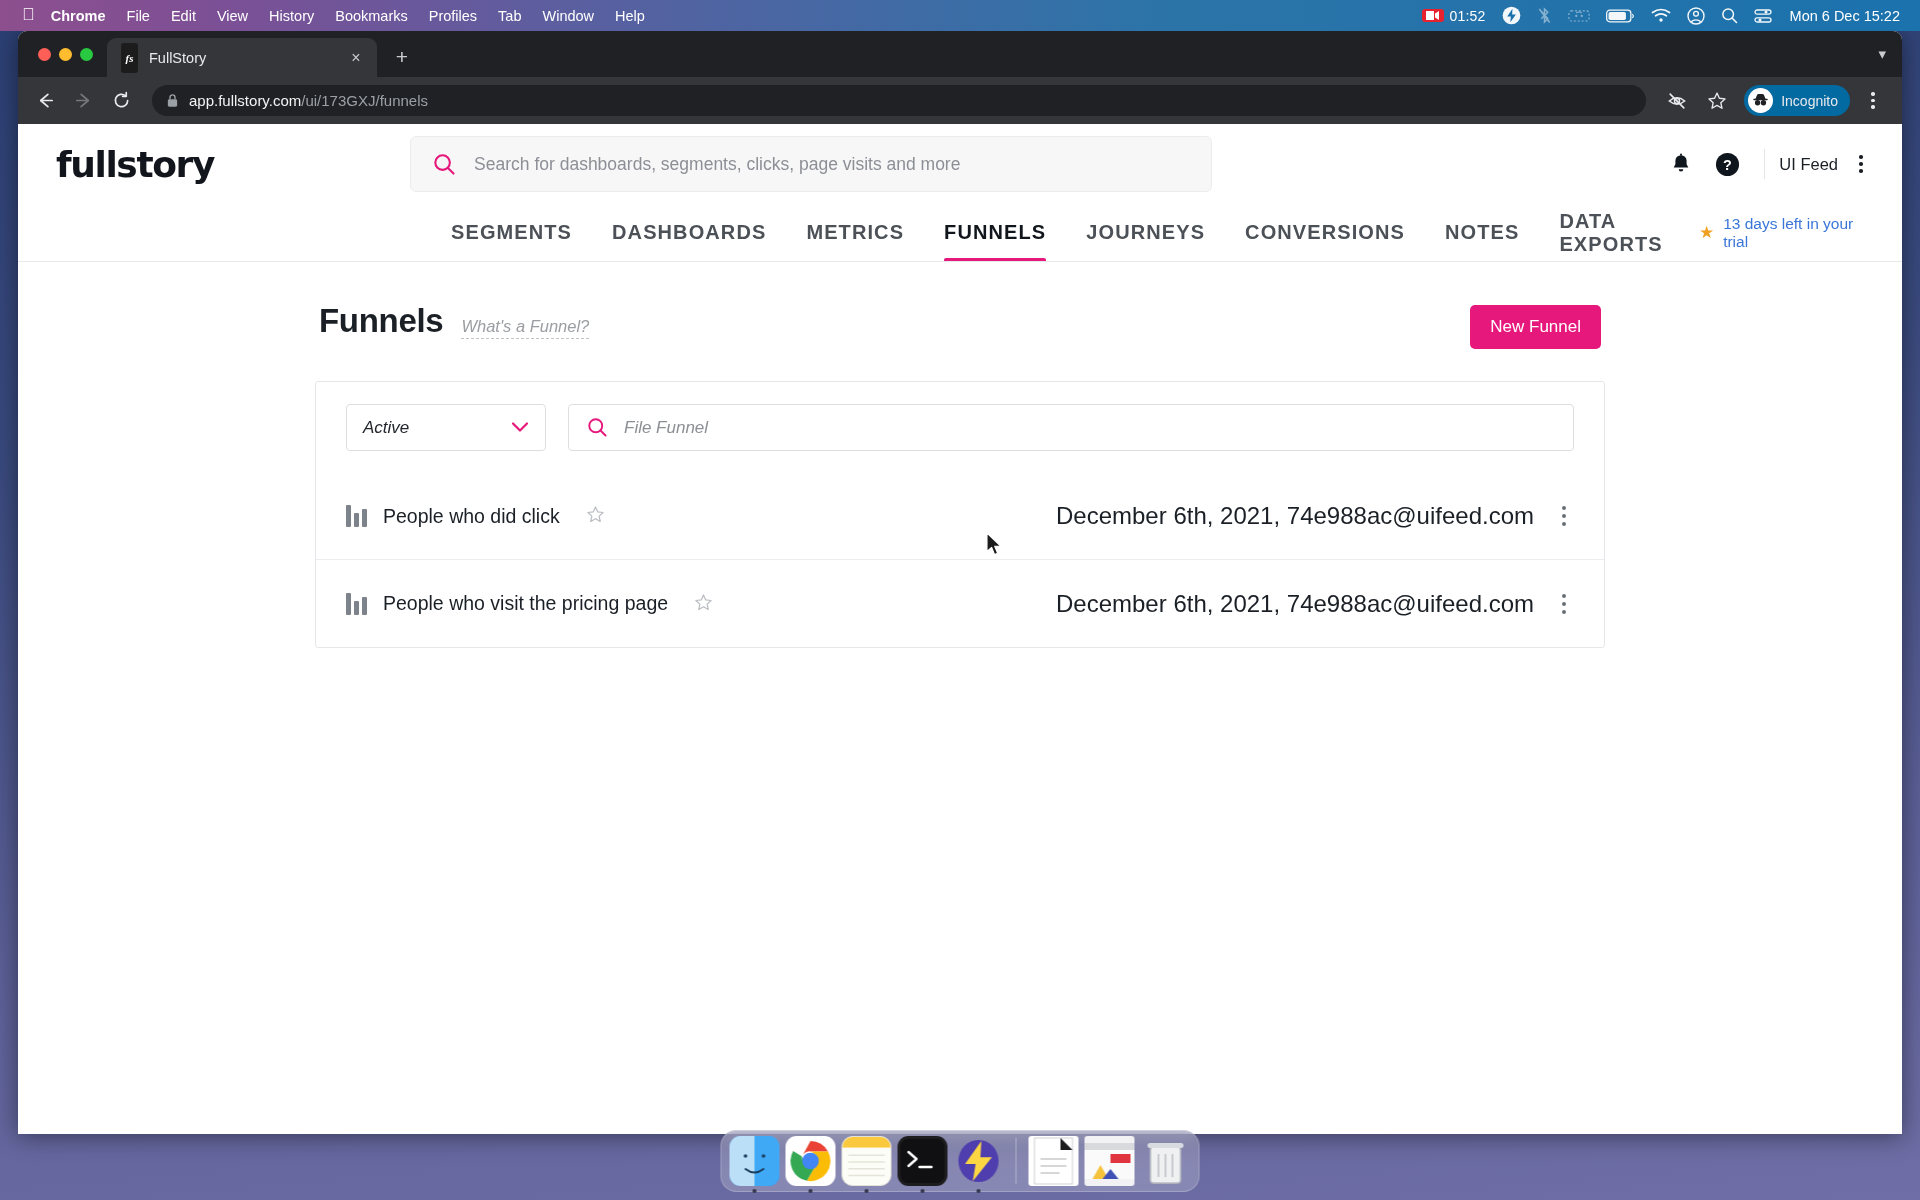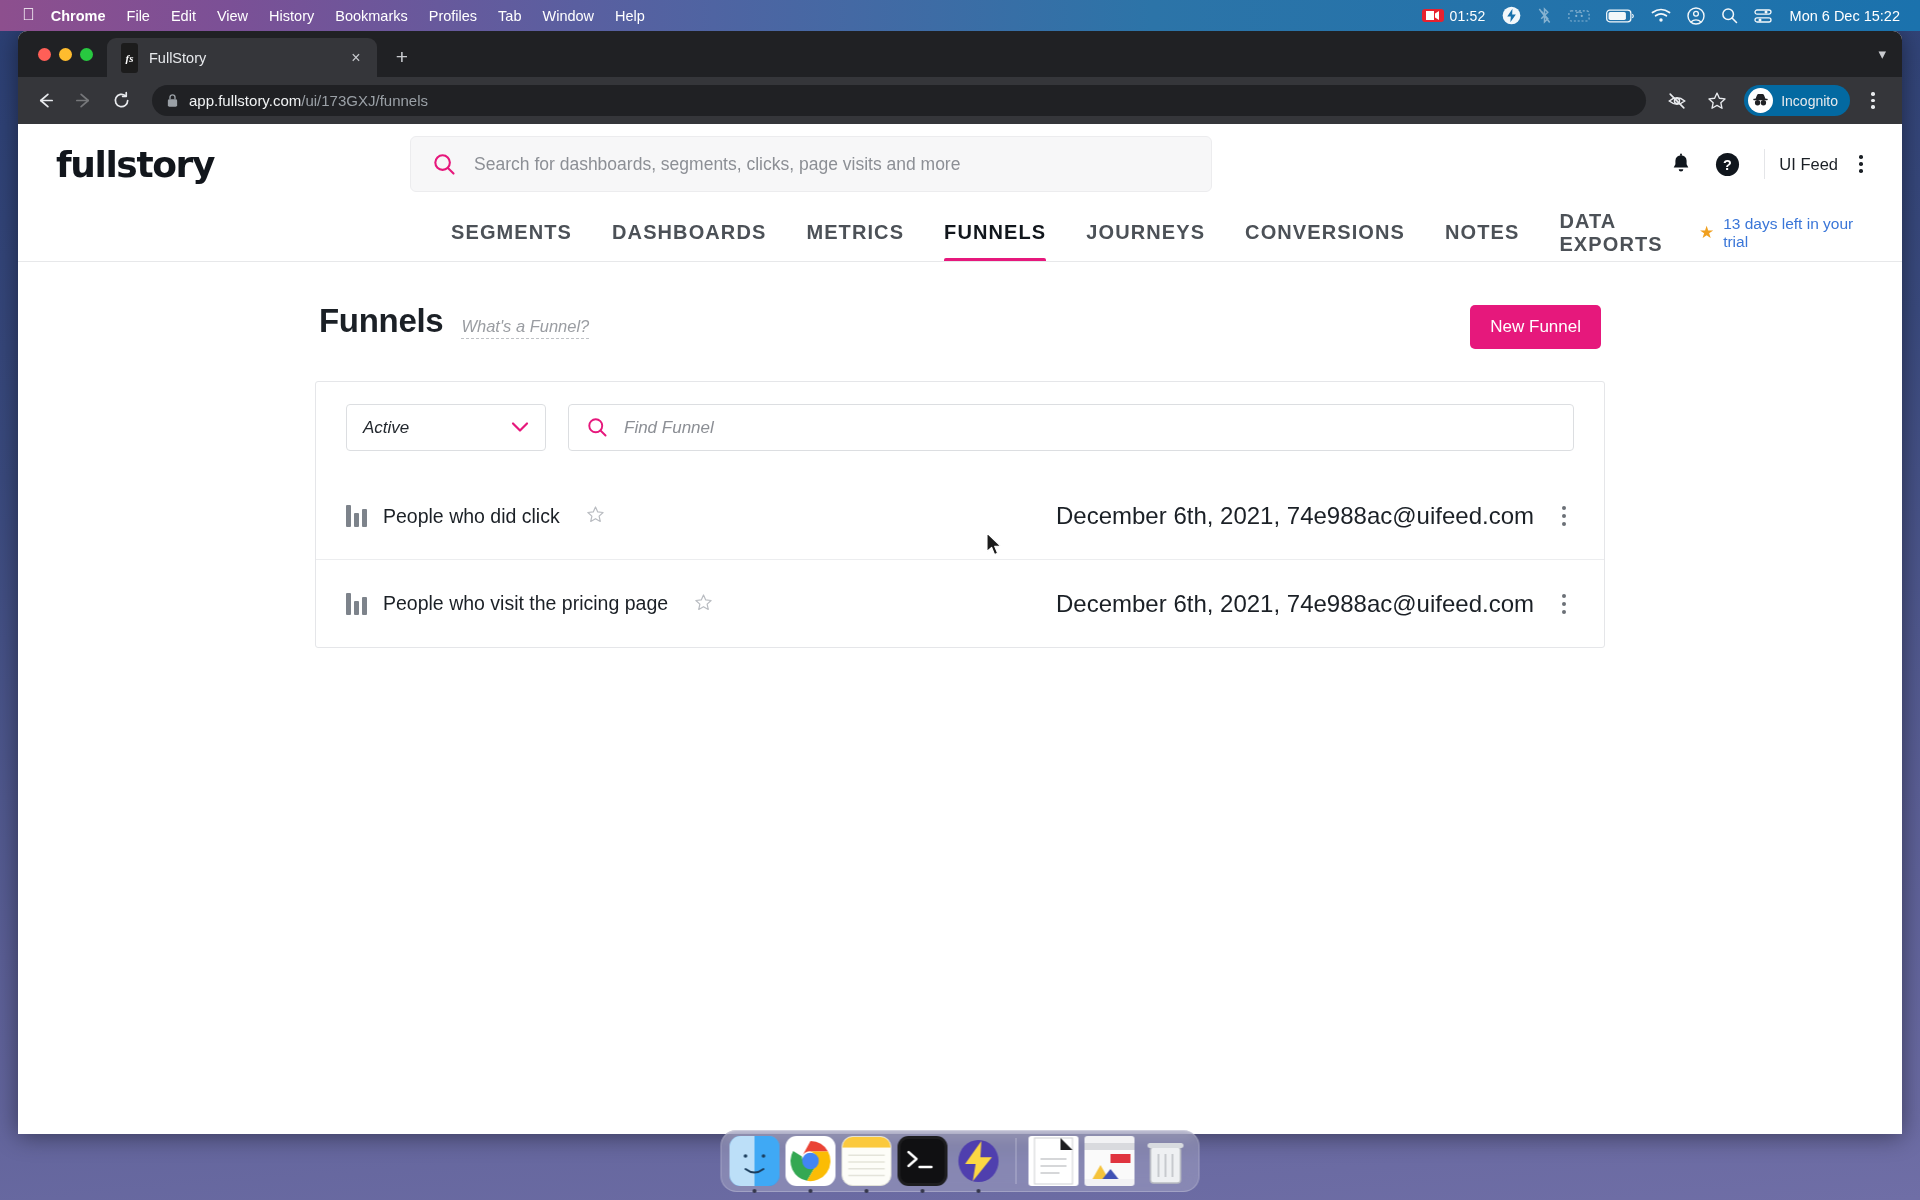--- a/index.html
+++ b/index.html
@@ -460,21 +460,21 @@
                   </svg>
               </span>
             </div>
             <div class="find">
               <span style="display:flex;">
                 <svg width="21" height="21" viewBox="0 0 24 24">
                     <circle cx="10" cy="10" r="7.4" stroke="#e6187c" stroke-width="2.2" fill="none"></circle>
                     <line x1="15.4" y1="15.4" x2="21.2" y2="21.2" stroke="#e6187c" stroke-width="2.2" stroke-linecap="round"></line>
                   </svg>
               </span>
-              <span class="ph">Find Funnel</span>
+              <span class="ph">File Funnel</span>
             </div>
           </div>
 
 
           <div class="trow">
             <div class="cell-name">
               <span class="funnel-icon">
                 <span style="height:22px"></span>
                   <span style="height:14px"></span>
                   <span style="height:18px"></span>

